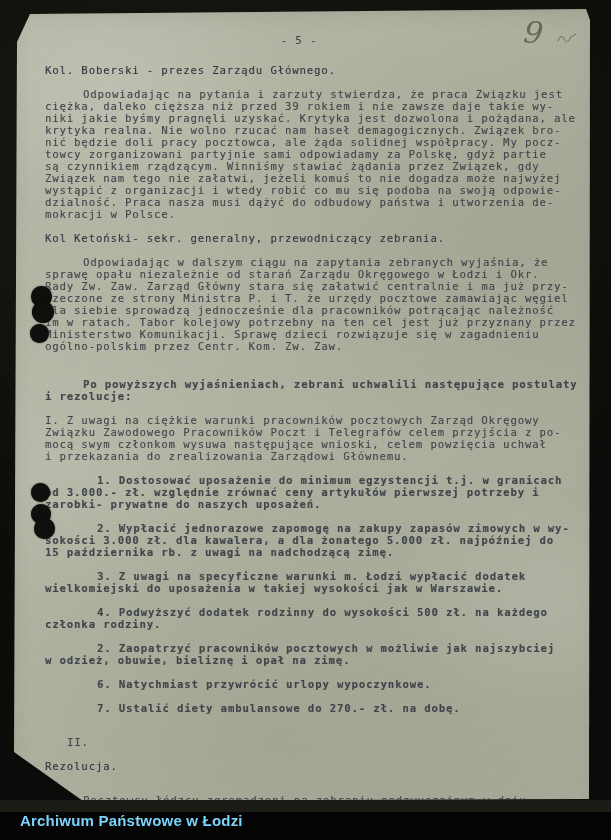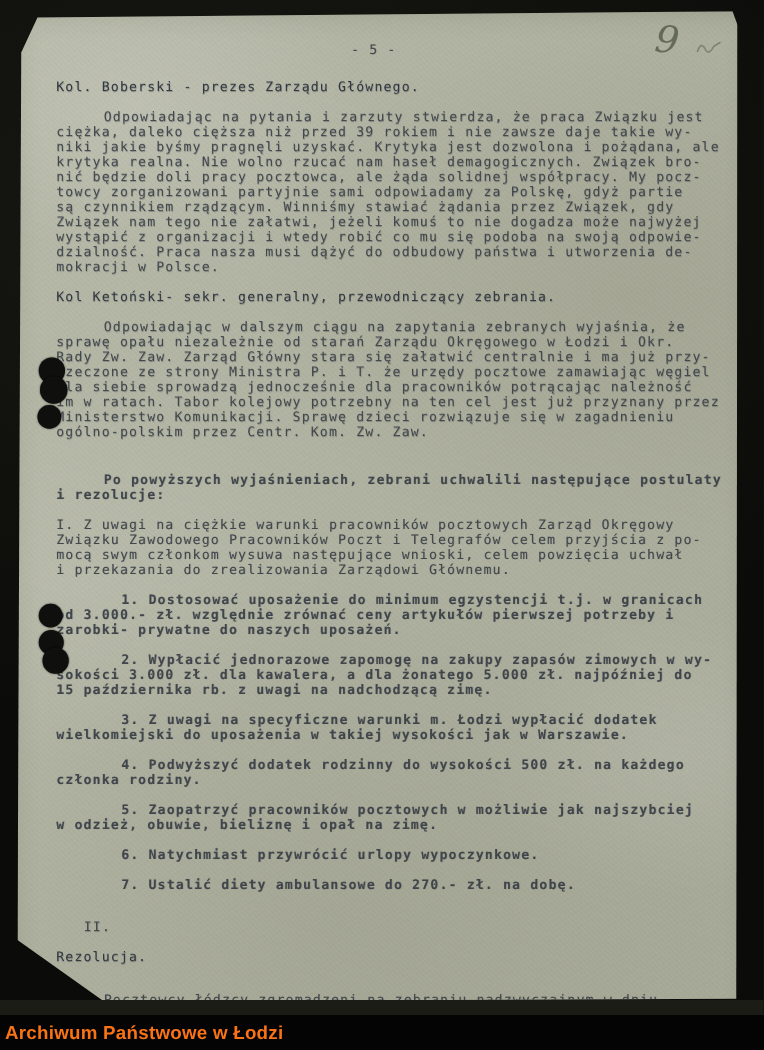--- a/index.html
+++ b/index.html
@@ -63,24 +63,24 @@
   .hA1{left:31px;top:286px;width:21px;height:21px;}
   .hA2{left:32px;top:301px;width:22px;height:22px;}
   .hA3{left:30px;top:324px;width:19px;height:19px;}
   .hB1{left:31px;top:483px;width:19px;height:19px;}
   .hB2{left:31px;top:504px;width:20px;height:20px;}
   .hB3{left:34px;top:518px;width:21px;height:21px;}
   
   .dark-strip{position:absolute;left:0;top:800px;width:611px;height:12px;background:#1b1c16;}
   .archive-bar{
     position:absolute;left:0;top:812px;width:611px;height:28px;background:#040404;
-    display:flex;align-items:center;
+    display:flex;align-items:flex-start;
     font-family:"Liberation Sans","DejaVu Sans",sans-serif;
-    font-weight:bold;font-size:15px;color:#f97316;letter-spacing:0.2px;
-    padding-left:4px;box-sizing:border-box;
+    font-weight:bold;font-size:15px;color:#7dd3fc;letter-spacing:0.2px;
+    padding-left:20px;box-sizing:border-box;
   }
 </style>
 </head>
 <body>
 
 <div id="stage">
 
   <div class="paper">
 
     <div class="hand-note">9</div>
@@ -120,21 +120,21 @@
       <p class="item">1. Dostosować uposażenie do minimum egzystencji t.j. w granicach
 od 3.000.- zł. względnie zrównać ceny artykułów pierwszej potrzeby i
 zarobki- prywatne do naszych uposażeń.</p>
       <p class="item">2. Wypłacić jednorazowe zapomogę na zakupy zapasów zimowych w wy-
 sokości 3.000 zł. dla kawalera, a dla żonatego 5.000 zł. najpóźniej do
 15 października rb. z uwagi na nadchodzącą zimę.</p>
       <p class="item">3. Z uwagi na specyficzne warunki m. Łodzi wypłacić dodatek
 wielkomiejski do uposażenia w takiej wysokości jak w Warszawie.</p>
       <p class="item">4. Podwyższyć dodatek rodzinny do wysokości 500 zł. na każdego
 członka rodziny.</p>
-      <p class="item">5. Zaopatrzyć pracowników pocztowych w możliwie jak najszybciej
+      <p class="item">2. Zaopatrzyć pracowników pocztowych w możliwie jak najszybciej
 w odzież, obuwie, bieliznę i opał na zimę.</p>
       <p class="item">6. Natychmiast przywrócić urlopy wypoczynkowe.</p>
       <p class="item">7. Ustalić diety ambulansowe do 270.- zł. na dobę.</p>
       <div class="sec-num gap-s">II.</div>
       <div class="res-title">Rezolucja.</div>
       <p class="para gap-s">Pocztowcy łódzcy zgromadzeni na zebraniu nadzwyczajnym w dniu
 24 września rb. ostro protestują przeciwko wyrokowi w sądach angielskich
 w Padeborn na 7-miu Polakach za gwałty anty-niemieckie.</p>
       
       

